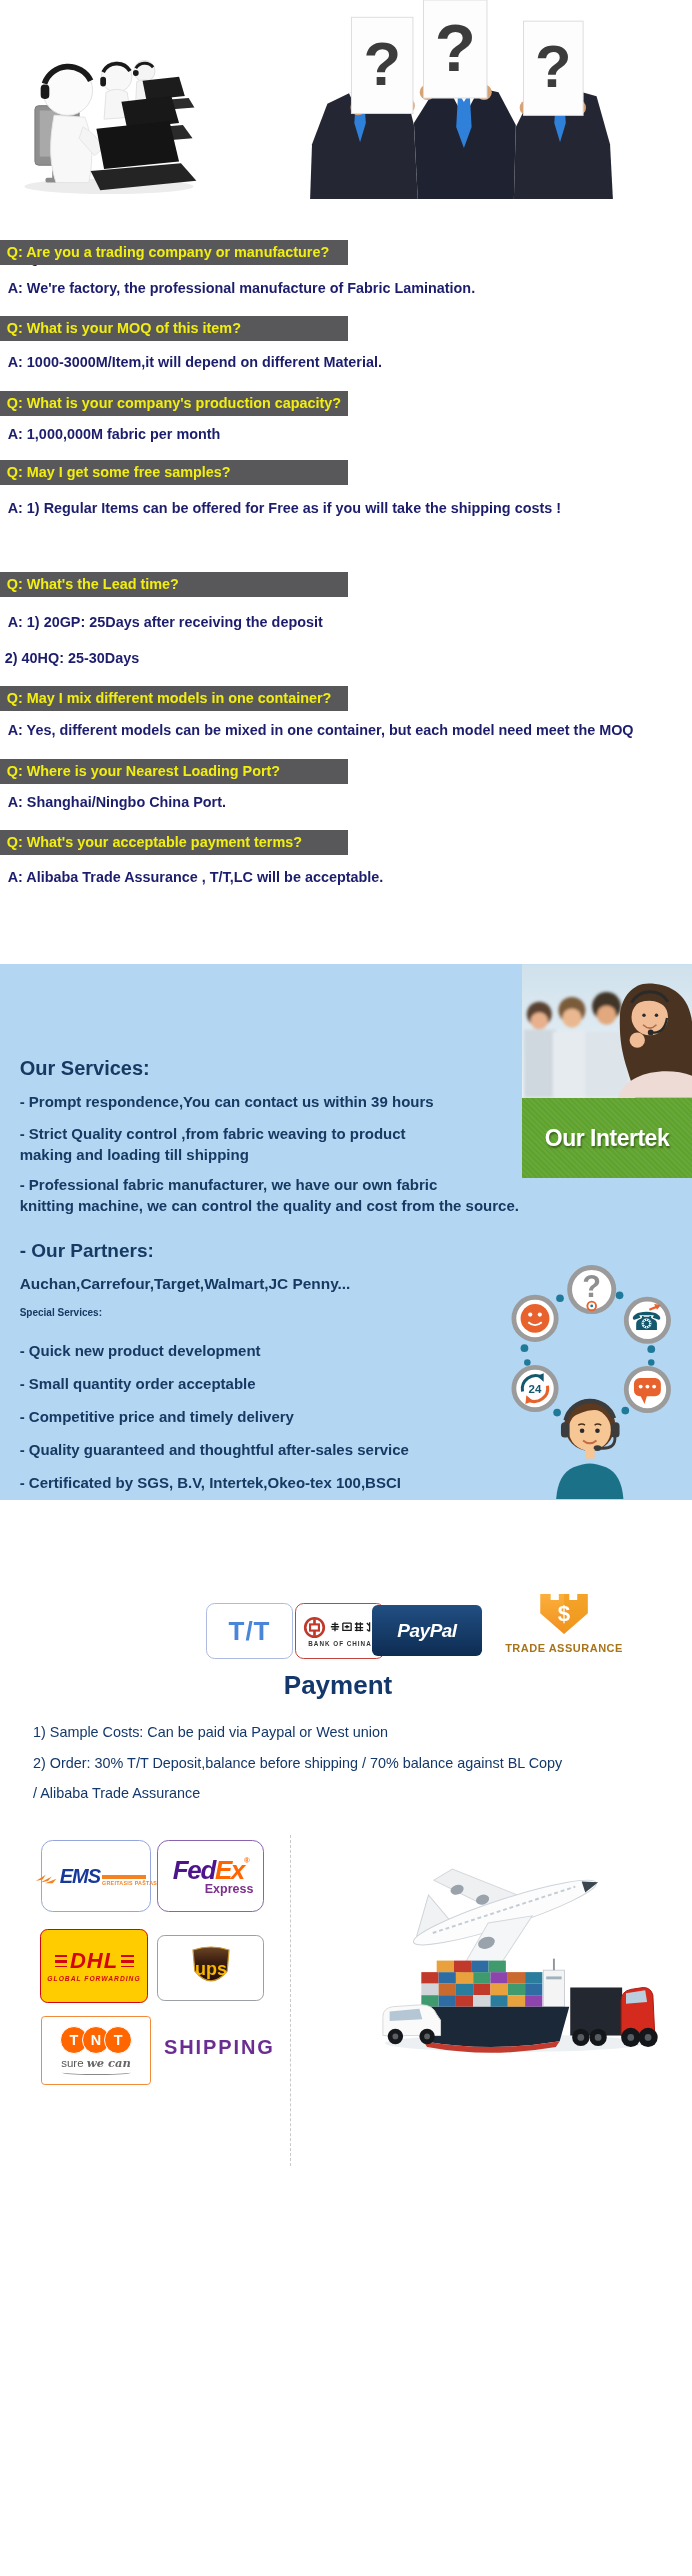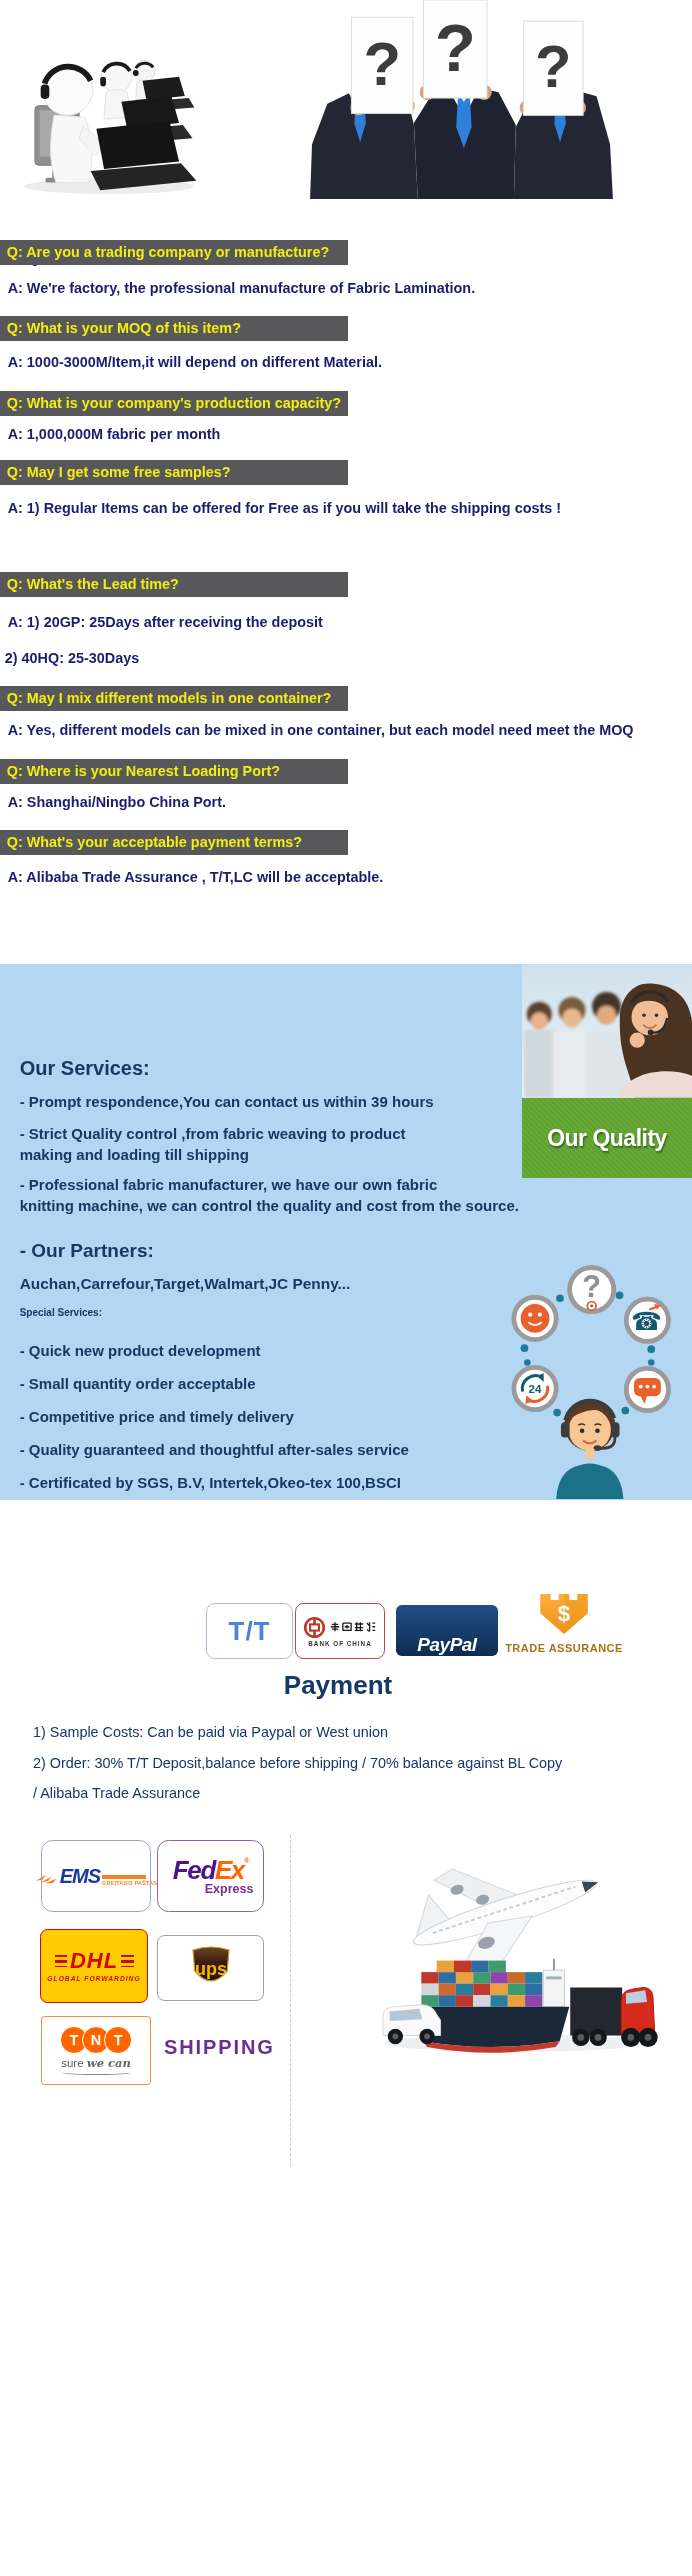--- a/index.html
+++ b/index.html
@@ -22,22 +22,22 @@
           display:flex;align-items:center;justify-content:center;}
   .banner span{color:#fff;font-size:23px;font-weight:bold;text-shadow:1px 1.9px 1.9px rgba(0,0,0,.4);letter-spacing:-0.5px;}
   
   .pay-box{position:absolute;background:#fff;display:flex;align-items:center;justify-content:center;box-sizing:border-box;}
   .tt-box{left:206px;top:1603px;width:87px;height:56px;border:1.9px solid #aebadf;border-radius:8.7px;}
   .tt-box span{color:#4a86d8;font-size:26px;font-weight:bold;letter-spacing:1px;}
   .boc-box{left:295px;top:1603px;width:90px;height:56px;border:1.9px solid #c4433c;border-radius:8.7px;
            flex-direction:column;gap:1px;}
   .boc-row{display:flex;align-items:center;gap:2.9px;}
   .boc-en{font-size:6.3px;font-weight:bold;color:#333;letter-spacing:1px;}
-  .paypal-box{left:396px;top:1605px;width:102px;height:51px;border-radius:5.8px;
-              background:linear-gradient(#214f83,#0d2c52);align-items:flex-end;}
+  .paypal-box{left:372px;top:1605px;width:110px;height:51px;border-radius:5.8px;
+              background:linear-gradient(#214f83,#0d2c52);}
   .paypal-box span{color:#fff;font-size:19px;font-weight:bold;font-style:italic;letter-spacing:-0.5px;}
   .ta-block{position:absolute;left:500px;top:1591px;width:128px;text-align:center;}
   .ta-label{color:#a8741a;font-size:11px;font-weight:bold;letter-spacing:0.5px;margin-top:1px;white-space:nowrap;}
   .pay-heading{position:absolute;left:192px;top:1670px;width:292px;text-align:center;
                font-size:26px;font-weight:bold;color:#14386b;}
   .pay-line{position:absolute;left:33px;font-size:14.4px;font-weight:normal;color:#14386b;white-space:nowrap;}
   
   .ship-box{position:absolute;background:#fff;display:flex;flex-direction:column;align-items:center;
             justify-content:center;box-sizing:border-box;text-align:right;}
   .ems-box{left:41px;top:1840px;width:110px;height:72px;border:1.9px solid #96a6dd;border-radius:11.5px;}
@@ -213,21 +213,21 @@
       <circle cx="140" cy="53" r="1.8" fill="#2b2b2b"></circle>
     <path d="M126,63 Q133,70 140,63" stroke="#b06b4d" stroke-width="1.6" fill="none"></path>
     <path d="M114,40 A22 22 0 0 1 152,39" stroke="#2a2a2a" stroke-width="3" fill="none"></path>
     <path d="M151,56 Q148,73 135,71" stroke="#2a2a2a" stroke-width="2.4" fill="none"></path>
     <circle cx="134" cy="71" r="3" fill="#2a2a2a"></circle>
     <circle cx="120" cy="79" r="8" fill="#f0bd96"></circle>
     <path d="M100,139 C108,112 150,106 177,116 L177,139 Z" fill="#eedbd6"></path>
   </svg>
 
   <div class="banner">
-    <span>Our Quality</span>
+    <span>Our Intertek</span>
   </div>
 
   <svg class="abs" style="left:505px;top:1255px" width="183" height="244" viewBox="0 0 190 254">
     <g fill="#1f7a99">
       <circle cx="57" cy="45" r="4"></circle>
         <circle cx="119" cy="42" r="4"></circle>
       <circle cx="20" cy="97" r="4"></circle>
         <circle cx="23" cy="112" r="3.4"></circle>
       <circle cx="152" cy="98" r="4"></circle>
         <circle cx="152" cy="112" r="3.4"></circle>

